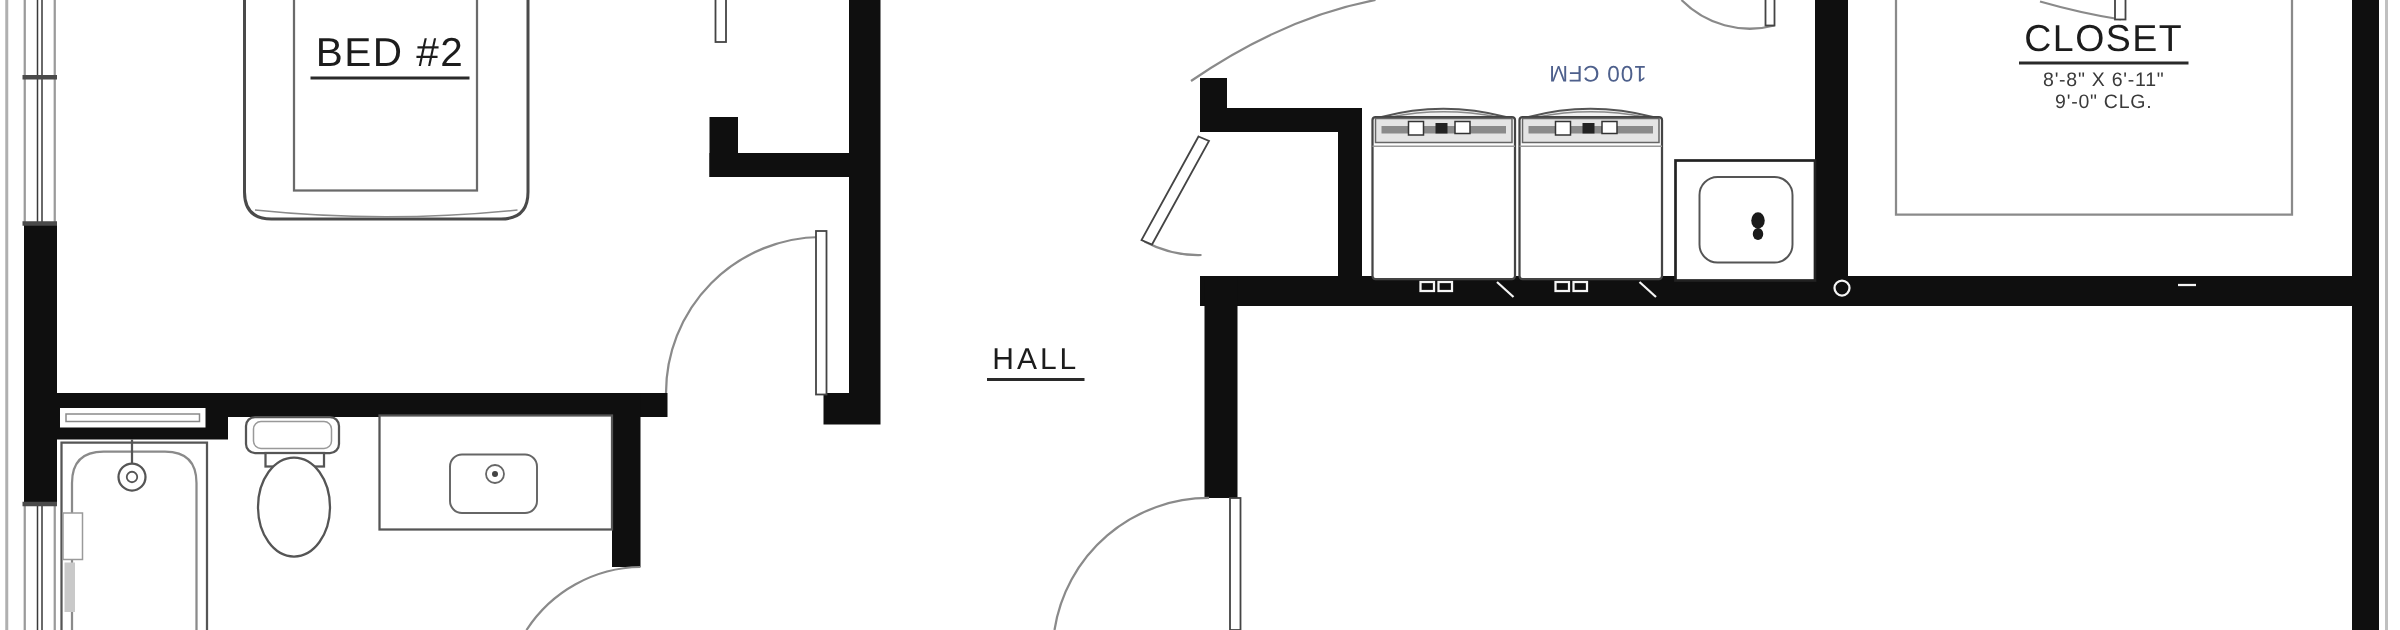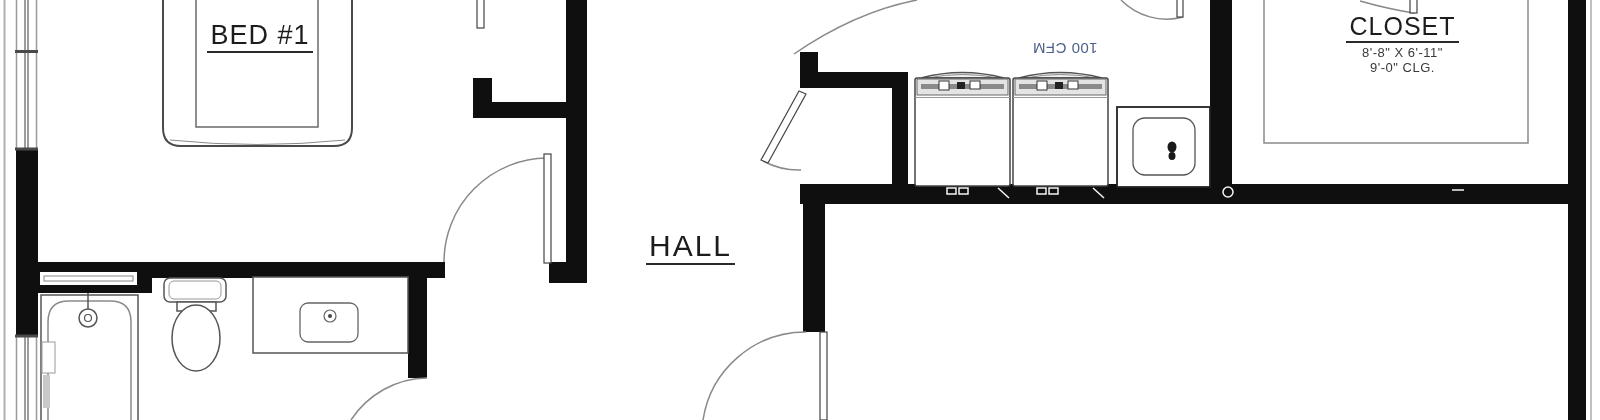--- a/index.html
+++ b/index.html
@@ -3,21 +3,21 @@
 <meta charset="utf-8">
 <style>
   html,body{margin:0;padding:0;background:#fff;}
   #plan{position:relative;width:1600px;height:420px;background:#fff;overflow:hidden;
         font-family:"Liberation Sans",sans-serif;}
   .wall{position:absolute;background:#0f0f0f;}
   svg{position:absolute;left:0;top:0;}
   .lbl{position:absolute;color:#1c1c1c;text-align:center;}
   .lbl .u{border-bottom:2px solid #2a2a2a;padding:0 3px 1px 3px;}
   .bed-lbl{left:175px;top:20px;width:170px;font-size:27px;letter-spacing:1px;font-weight:400;}
-  .hall-lbl{left:633px;top:229px;width:115px;font-size:30px;letter-spacing:2px;}
+  .hall-lbl{left:633px;top:229px;width:115px;font-size:20px;letter-spacing:2px;}
   .closet-lbl{left:1330px;top:12px;width:145px;font-size:25px;letter-spacing:1px;}
   .closet-dims{left:1330px;top:45px;width:145px;font-size:13px;color:#3a3a3a;letter-spacing:0.5px;}
   .closet-clg{left:1330px;top:60px;width:145px;font-size:13px;color:#3a3a3a;letter-spacing:0.5px;}
   .cfm-lbl{left:1015px;top:40px;width:100px;font-size:15px;color:#4e608c;
            transform:rotate(180deg);letter-spacing:0.5px;}
 </style>
 </head>
 <body>
 
 <div id="plan">
@@ -175,21 +175,21 @@
       <path d="M 1414 13 Q 1388 9 1360 1" fill="none" stroke="#8a8a8a" stroke-width="1.5"></path>
       <rect x="1410" y="-4" width="7" height="17" fill="#fff" stroke="#444" stroke-width="1.2"></rect>
     </g>
 
     <g>
       <path d="M 1591 0 V 420" stroke="#c0c0c0" stroke-width="2" fill="none"></path>
     </g>
   </svg>
 
   <div class="lbl bed-lbl">
-    <span class="u">BED #1</span>
+    <span class="u">BED #2</span>
   </div>
 
   <div class="lbl hall-lbl">
     <span class="u">HALL</span>
   </div>
 
   <div class="lbl closet-lbl">
     <span class="u">CLOSET</span>
   </div>
   <div class="lbl closet-dims">8'-8" X 6'-11"</div>

